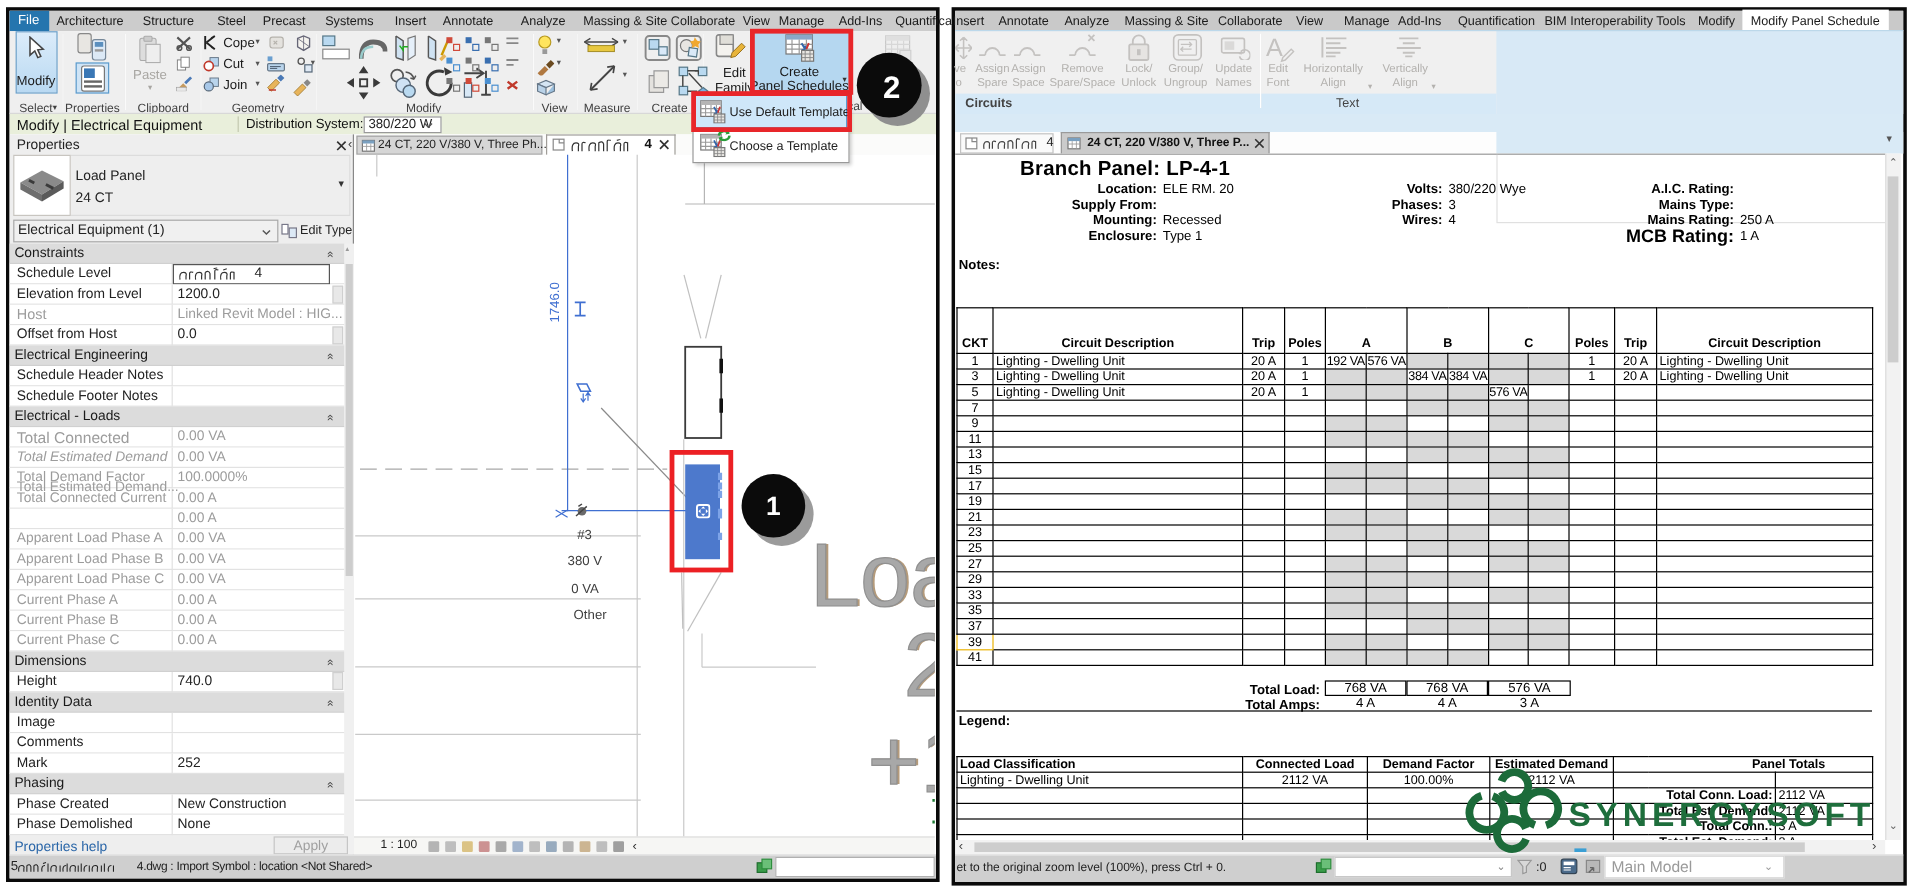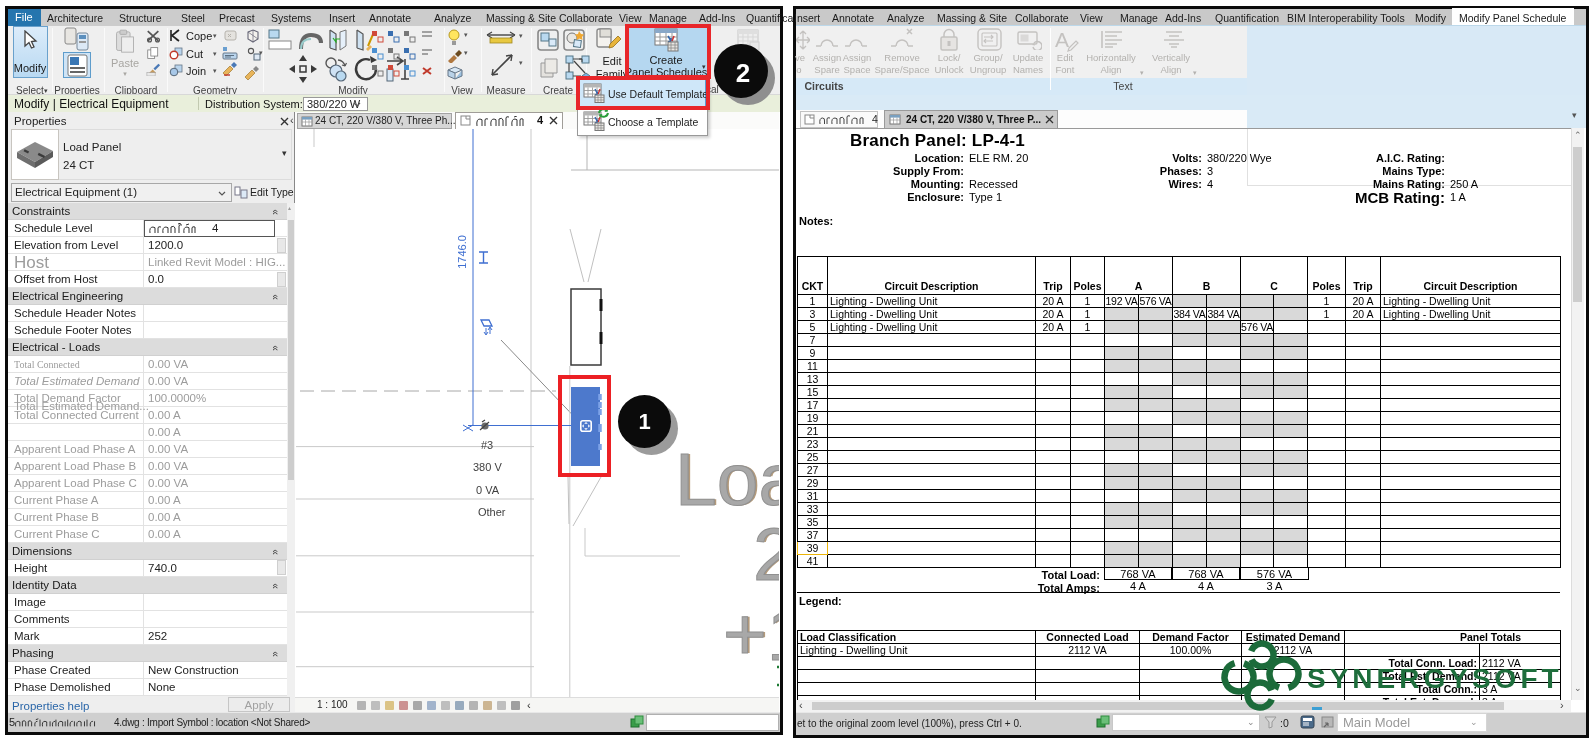--- a/index.html
+++ b/index.html
@@ -327,41 +327,41 @@
 <svg class="ab" style="left:148px;top:223px" width="60" height="12" viewBox="0 0 60 12">
     <path d="M2 10 Q1 4 5 4 Q8 4 7 7 L7 10 M10 10 L10 5 Q10 3 13 4 M15 10 Q14 4 18 4 Q21 4 20 7 L20 10 M23 10 L23 4 M23 4 Q26 2 27 5 L27 10 M31 10 L31 3 Q31 1 34 2 M30 1 L33 0 M36 10 Q35 4 39 4 Q42 4 41 7 L41 10 M38 2 L41 1 M44 10 L44 5 Q44 3 47 4 L47 10" stroke="#333" fill="none" stroke-width="1"></path>
   </svg>
 <div class="ab" style="left:212px;top:222px;font-size:11.5px;color:#222;white-space:nowrap;line-height:13.5px;">4</div>
 <div class="ab" style="left:8px;top:237px;width:279px;height:17px;background:#fff;border-bottom:1px solid #e2e2e2;"></div>
 <div class="ab" style="left:143px;top:237px;width:1px;height:17px;background:#e2e2e2;"></div>
 <div class="ab" style="left:14px;top:239px;font-size:11.5px;color:#222;white-space:nowrap;line-height:13.5px;">Elevation from Level</div>
 <div class="ab" style="left:148px;top:239px;font-size:11.5px;color:#222;white-space:nowrap;line-height:13.5px;">1200.0</div>
 <div class="ab" style="left:8px;top:254px;width:279px;height:17px;background:#fff;border-bottom:1px solid #e2e2e2;"></div>
 <div class="ab" style="left:143px;top:254px;width:1px;height:17px;background:#e2e2e2;"></div>
-<div class="ab" style="left:14px;top:256px;font-size:17px;color:#9c9c9c;white-space:nowrap;line-height:13.5px;">Host</div>
+<div class="ab" style="left:14px;top:256px;font-size:12px;color:#9c9c9c;white-space:nowrap;line-height:13.5px;">Host</div>
 <div class="ab" style="left:148px;top:256px;font-size:11.5px;color:#9c9c9c;white-space:nowrap;line-height:13.5px;">Linked Revit Model : HIG...</div>
 <div class="ab" style="left:8px;top:271px;width:279px;height:17px;background:#fff;border-bottom:1px solid #e2e2e2;"></div>
 <div class="ab" style="left:143px;top:271px;width:1px;height:17px;background:#e2e2e2;"></div>
 <div class="ab" style="left:14px;top:273px;font-size:11.5px;color:#222;white-space:nowrap;line-height:13.5px;">Offset from Host</div>
 <div class="ab" style="left:148px;top:273px;font-size:11.5px;color:#222;white-space:nowrap;line-height:13.5px;">0.0</div>
 <div class="ab" style="left:8px;top:288px;width:279px;height:17px;background:#dcdcdc;border-bottom:1px solid #d0d0d0;"></div>
 <div class="ab" style="left:12px;top:290px;font-size:11.5px;color:#1a1a1a;white-space:nowrap;line-height:13.5px;">Electrical Engineering</div>
 <div class="ab" style="left:272px;top:291px;font-size:10px;color:#444;white-space:nowrap;line-height:12px;transform:rotate(90deg);">«</div>
 <div class="ab" style="left:8px;top:305px;width:279px;height:17px;background:#fff;border-bottom:1px solid #e2e2e2;"></div>
 <div class="ab" style="left:143px;top:305px;width:1px;height:17px;background:#e2e2e2;"></div>
 <div class="ab" style="left:14px;top:307px;font-size:11.5px;color:#222;white-space:nowrap;line-height:13.5px;">Schedule Header Notes</div>
 <div class="ab" style="left:8px;top:322px;width:279px;height:17px;background:#fff;border-bottom:1px solid #e2e2e2;"></div>
 <div class="ab" style="left:143px;top:322px;width:1px;height:17px;background:#e2e2e2;"></div>
 <div class="ab" style="left:14px;top:324px;font-size:11.5px;color:#222;white-space:nowrap;line-height:13.5px;">Schedule Footer Notes</div>
 <div class="ab" style="left:8px;top:339px;width:279px;height:17px;background:#dcdcdc;border-bottom:1px solid #d0d0d0;"></div>
 <div class="ab" style="left:12px;top:341px;font-size:11.5px;color:#1a1a1a;white-space:nowrap;line-height:13.5px;">Electrical - Loads</div>
 <div class="ab" style="left:272px;top:342px;font-size:10px;color:#444;white-space:nowrap;line-height:12px;transform:rotate(90deg);">«</div>
 <div class="ab" style="left:8px;top:356px;width:279px;height:17px;background:#fff;border-bottom:1px solid #e2e2e2;"></div>
 <div class="ab" style="left:143px;top:356px;width:1px;height:17px;background:#e2e2e2;"></div>
-<div class="ab" style="left:14px;top:358px;font-size:10px;color:#9c9c9c;white-space:nowrap;line-height:13.5px;font-family:Liberation Serif, serif;">Total Connected</div>
+<div class="ab" style="left:14px;top:358px;font-size:13px;color:#9c9c9c;white-space:nowrap;line-height:13.5px;">Total Connected</div>
 <div class="ab" style="left:148px;top:358px;font-size:11.5px;color:#9c9c9c;white-space:nowrap;line-height:13.5px;">0.00 VA</div>
 <div class="ab" style="left:8px;top:373px;width:279px;height:17px;background:#fff;border-bottom:1px solid #e2e2e2;"></div>
 <div class="ab" style="left:143px;top:373px;width:1px;height:17px;background:#e2e2e2;"></div>
 <div class="ab" style="left:14px;top:375px;font-size:11.5px;color:#9c9c9c;white-space:nowrap;line-height:13.5px;font-style:italic;">Total Estimated Demand</div>
 <div class="ab" style="left:148px;top:375px;font-size:11.5px;color:#9c9c9c;white-space:nowrap;line-height:13.5px;">0.00 VA</div>
 <div class="ab" style="left:8px;top:390px;width:279px;height:17px;background:#fff;border-bottom:1px solid #e2e2e2;"></div>
 <div class="ab" style="left:143px;top:390px;width:1px;height:17px;background:#e2e2e2;"></div>
 <div class="ab" style="left:14px;top:392px;font-size:11.5px;color:#9c9c9c;white-space:nowrap;line-height:13.5px;">Total Demand Factor</div>
 <div class="ab" style="left:148px;top:392px;font-size:11.5px;color:#9c9c9c;white-space:nowrap;line-height:13.5px;">100.0000%</div>
 <div class="ab" style="left:8px;top:407px;width:279px;height:17px;background:#fff;border-bottom:1px solid #e2e2e2;"></div>
@@ -949,35 +949,20 @@
         <td style="border:1px solid #000;text-align:center;padding:0">29</td>
         <td style="border:1px solid #000;padding:0 2px;white-space:nowrap;overflow:hidden"></td>
         <td style="border:1px solid #000;text-align:center;padding:0"></td>
         <td style="border:1px solid #000;text-align:center;padding:0"></td>
         <td style="border:1px solid #000;background:#d9d9d9;text-align:center;padding:0;white-space:nowrap;overflow:hidden;letter-spacing:-.3px"></td>
         <td style="border:1px solid #000;background:#d9d9d9;text-align:center;padding:0;white-space:nowrap;overflow:hidden;letter-spacing:-.3px"></td>
         <td style="border:1px solid #000;background:#d9d9d9;text-align:center;padding:0;white-space:nowrap;overflow:hidden;letter-spacing:-.3px"></td>
         <td style="border:1px solid #000;background:#d9d9d9;text-align:center;padding:0;white-space:nowrap;overflow:hidden;letter-spacing:-.3px"></td>
         <td style="border:1px solid #000;text-align:center;padding:0;white-space:nowrap;overflow:hidden;letter-spacing:-.3px"></td>
         <td style="border:1px solid #000;text-align:center;padding:0;white-space:nowrap;overflow:hidden;letter-spacing:-.3px"></td>
-        <td style="border:1px solid #000;text-align:center;padding:0"></td>
-        <td style="border:1px solid #000;text-align:center;padding:0"></td>
-        <td style="border:1px solid #000;padding:0 2px;white-space:nowrap;overflow:hidden"></td>
-      </tr>
-      <tr style="height:13px;">
-        <td style="border:1px solid #000;text-align:center;padding:0">31</td>
-        <td style="border:1px solid #000;padding:0 2px;white-space:nowrap;overflow:hidden"></td>
-        <td style="border:1px solid #000;text-align:center;padding:0"></td>
-        <td style="border:1px solid #000;text-align:center;padding:0"></td>
-        <td style="border:1px solid #000;text-align:center;padding:0;white-space:nowrap;overflow:hidden;letter-spacing:-.3px"></td>
-        <td style="border:1px solid #000;text-align:center;padding:0;white-space:nowrap;overflow:hidden;letter-spacing:-.3px"></td>
-        <td style="border:1px solid #000;background:#d9d9d9;text-align:center;padding:0;white-space:nowrap;overflow:hidden;letter-spacing:-.3px"></td>
-        <td style="border:1px solid #000;background:#d9d9d9;text-align:center;padding:0;white-space:nowrap;overflow:hidden;letter-spacing:-.3px"></td>
-        <td style="border:1px solid #000;background:#d9d9d9;text-align:center;padding:0;white-space:nowrap;overflow:hidden;letter-spacing:-.3px"></td>
-        <td style="border:1px solid #000;background:#d9d9d9;text-align:center;padding:0;white-space:nowrap;overflow:hidden;letter-spacing:-.3px"></td>
         <td style="border:1px solid #000;text-align:center;padding:0"></td>
         <td style="border:1px solid #000;text-align:center;padding:0"></td>
         <td style="border:1px solid #000;padding:0 2px;white-space:nowrap;overflow:hidden"></td>
       </tr>
       <tr style="height:13px;">
         <td style="border:1px solid #000;text-align:center;padding:0">33</td>
         <td style="border:1px solid #000;padding:0 2px;white-space:nowrap;overflow:hidden"></td>
         <td style="border:1px solid #000;text-align:center;padding:0"></td>
         <td style="border:1px solid #000;text-align:center;padding:0"></td>
         <td style="border:1px solid #000;background:#d9d9d9;text-align:center;padding:0;white-space:nowrap;overflow:hidden;letter-spacing:-.3px"></td>

